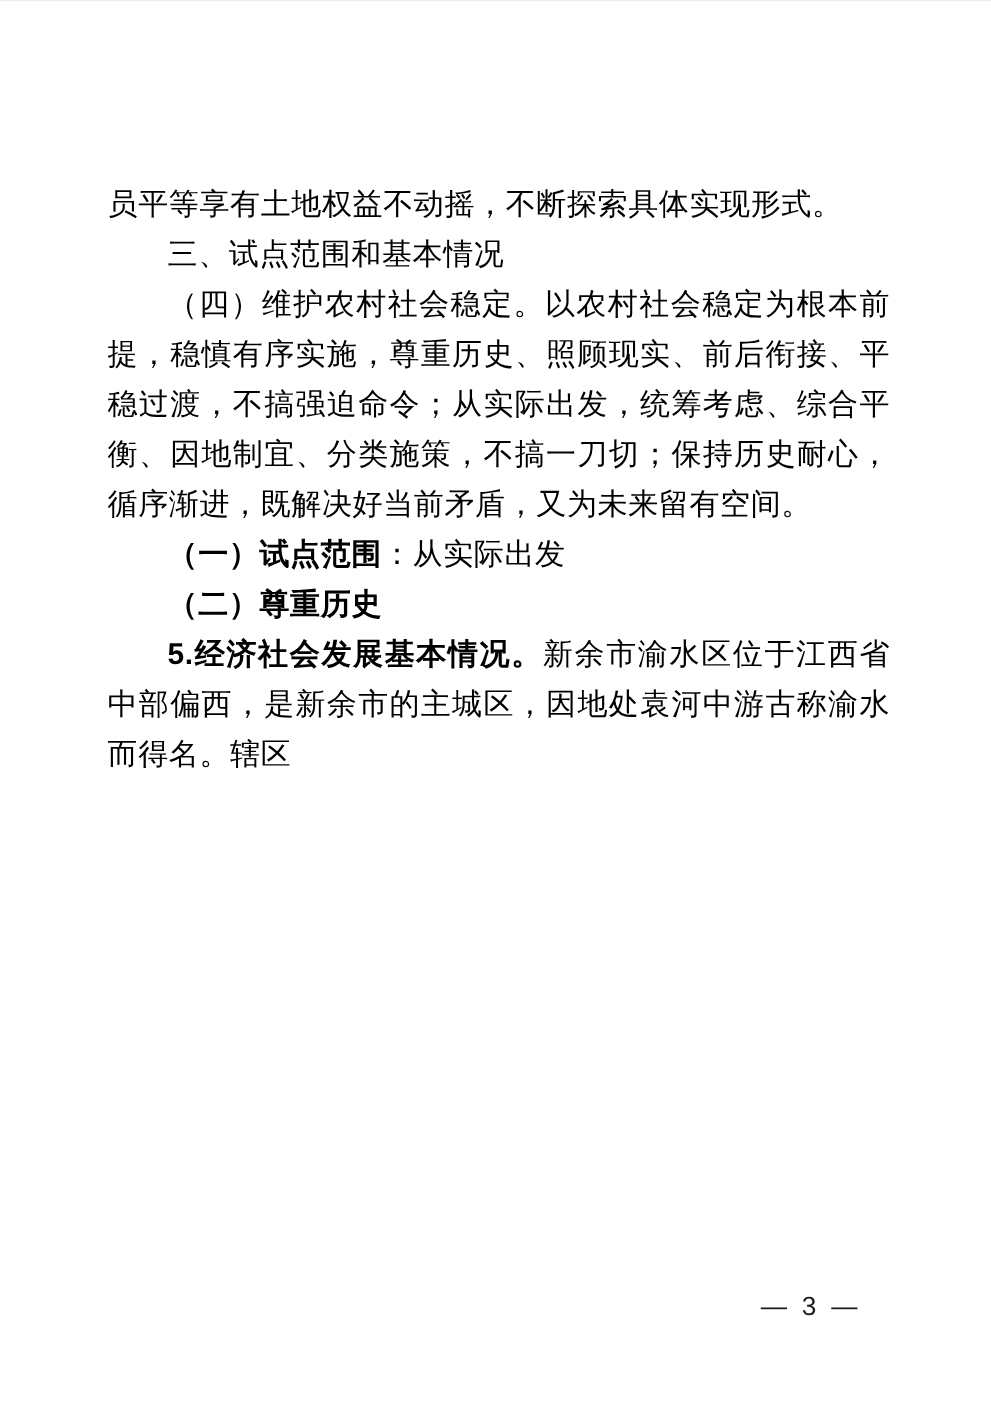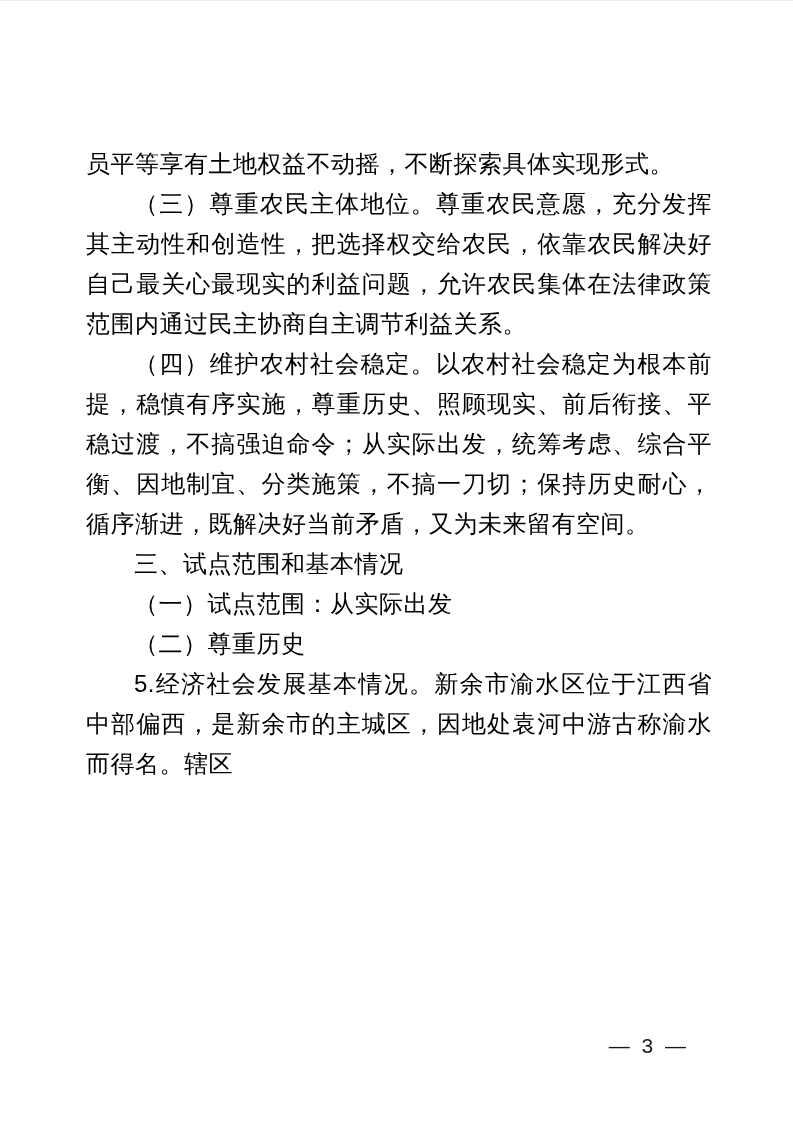--- a/index.html
+++ b/index.html
@@ -35,46 +35,45 @@
   }
   .para {
     margin: 0;
     padding: 0;
     text-indent: 2em;
   }
   .para.no-indent {
     text-indent: 0;
   }
   .bold {
-    font-weight: normal;
+    font-weight: bold;
   }
   .footer-page-number {
     position: absolute;
     top: 1031px;
     right: 104px;
     font-size: 21px;
     line-height: 28px;
     letter-spacing: 3px;
     color: #1a1a1a;
   }
 </style>
 </head>
 <body>
 
 <div class="page">
   <main class="content">
 
     <p class="para no-indent">员平等享有土地权益不动摇，不断探索具体实现形式。</p>
 
 
-    <p class="para">（三）尊重农民主体地位。尊重农民意愿，充分发挥其主动性和创造性，把选择权交给农民，依靠农民解决好自己最关心最现实的利益问题，允许农民集体在法律政策范围内通过民主协商自主调节利益关系。</p>
+
+    <p class="para">三、试点范围和基本情况</p>
 
     <p class="para">（四）维护农村社会稳定。以农村社会稳定为根本前提，稳慎有序实施，尊重历史、照顾现实、前后衔接、平稳过渡，不搞强迫命令；从实际出发，统筹考虑、综合平衡、因地制宜、分类施策，不搞一刀切；保持历史耐心，循序渐进，既解决好当前矛盾，又为未来留有空间。</p>
-
-    <p class="para">三、试点范围和基本情况</p>
 
     <p class="para"><span class="bold">（一）试点范围</span><span>：从实际出发</span></p>
 
     <p class="para bold">（二）尊重历史</p>
 
     <p class="para"><span class="bold">5.经济社会发展基本情况。</span><span>新余市渝水区位于江西省中部偏西，是新余市的主城区，因地处袁河中游古称渝水而得名。辖区</span></p>
 
   </main>
 
   <div class="footer-page-number">— 3 —</div>

